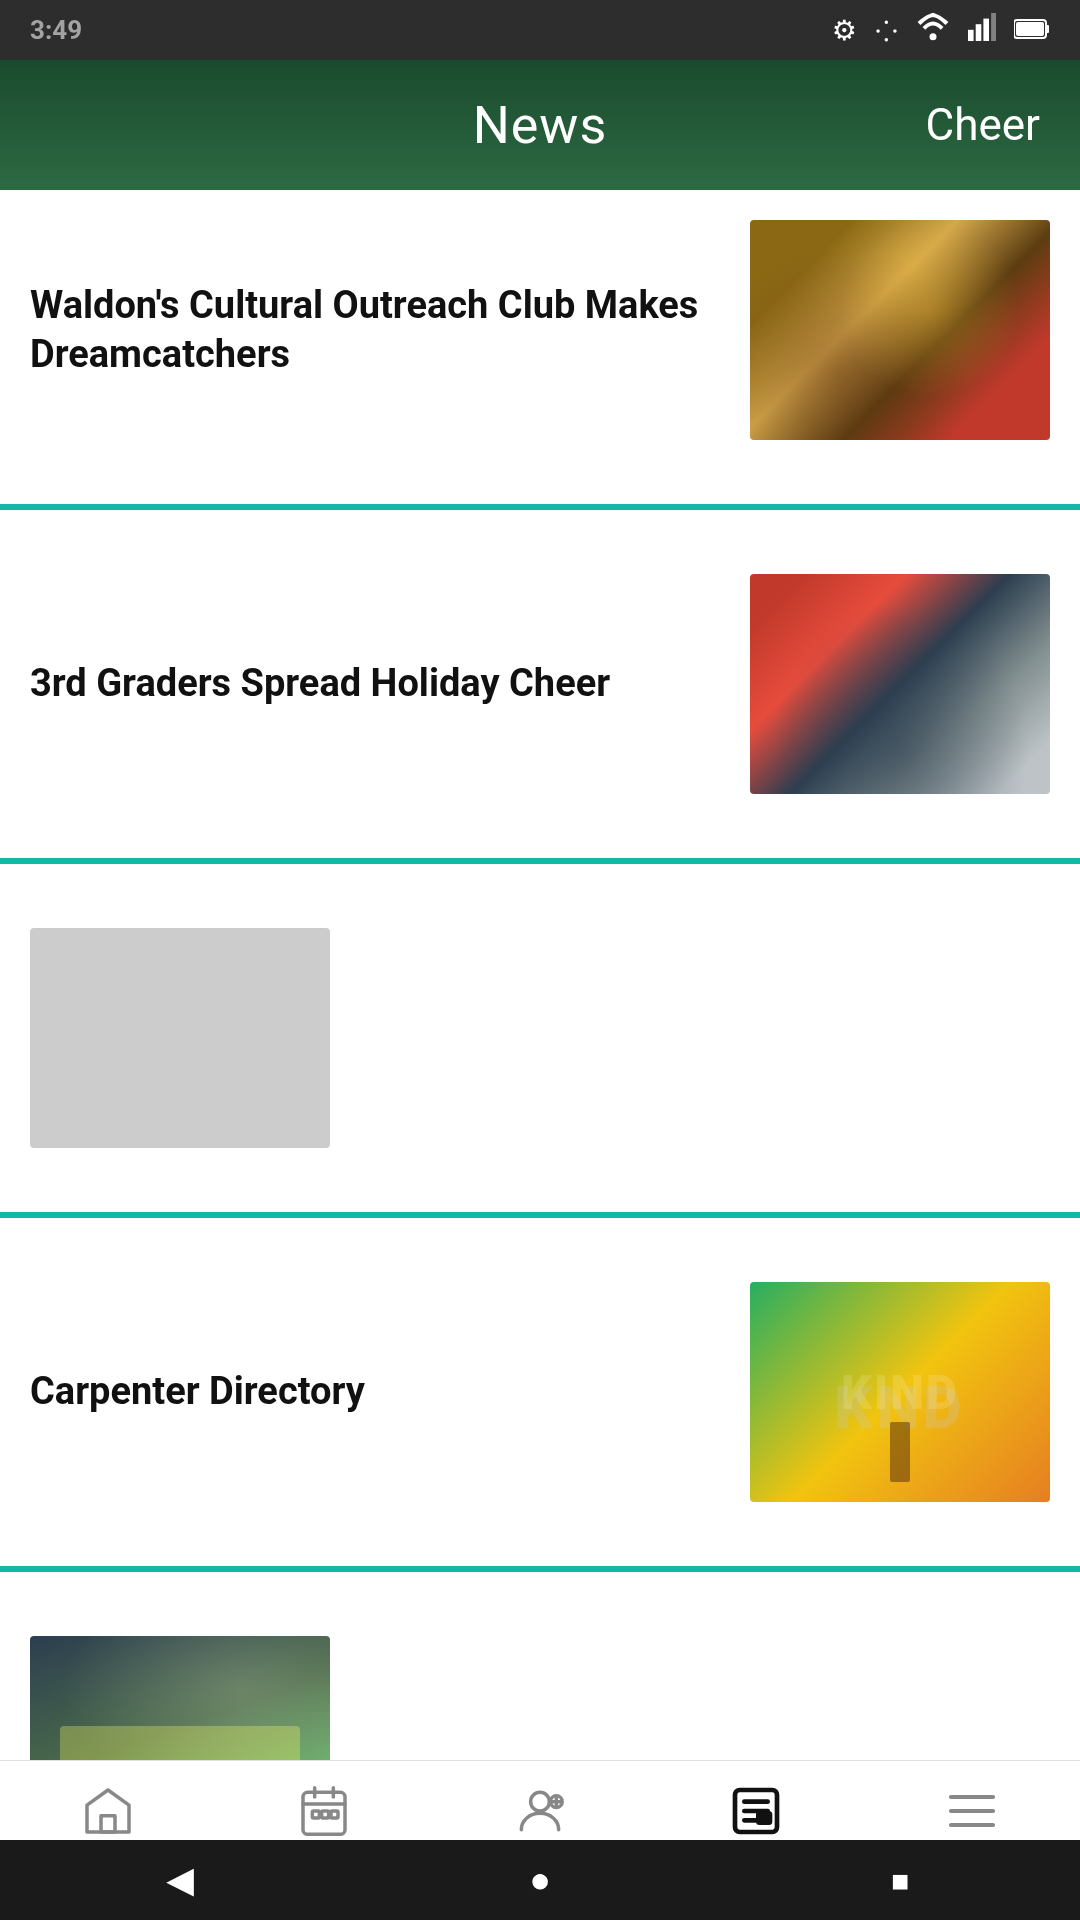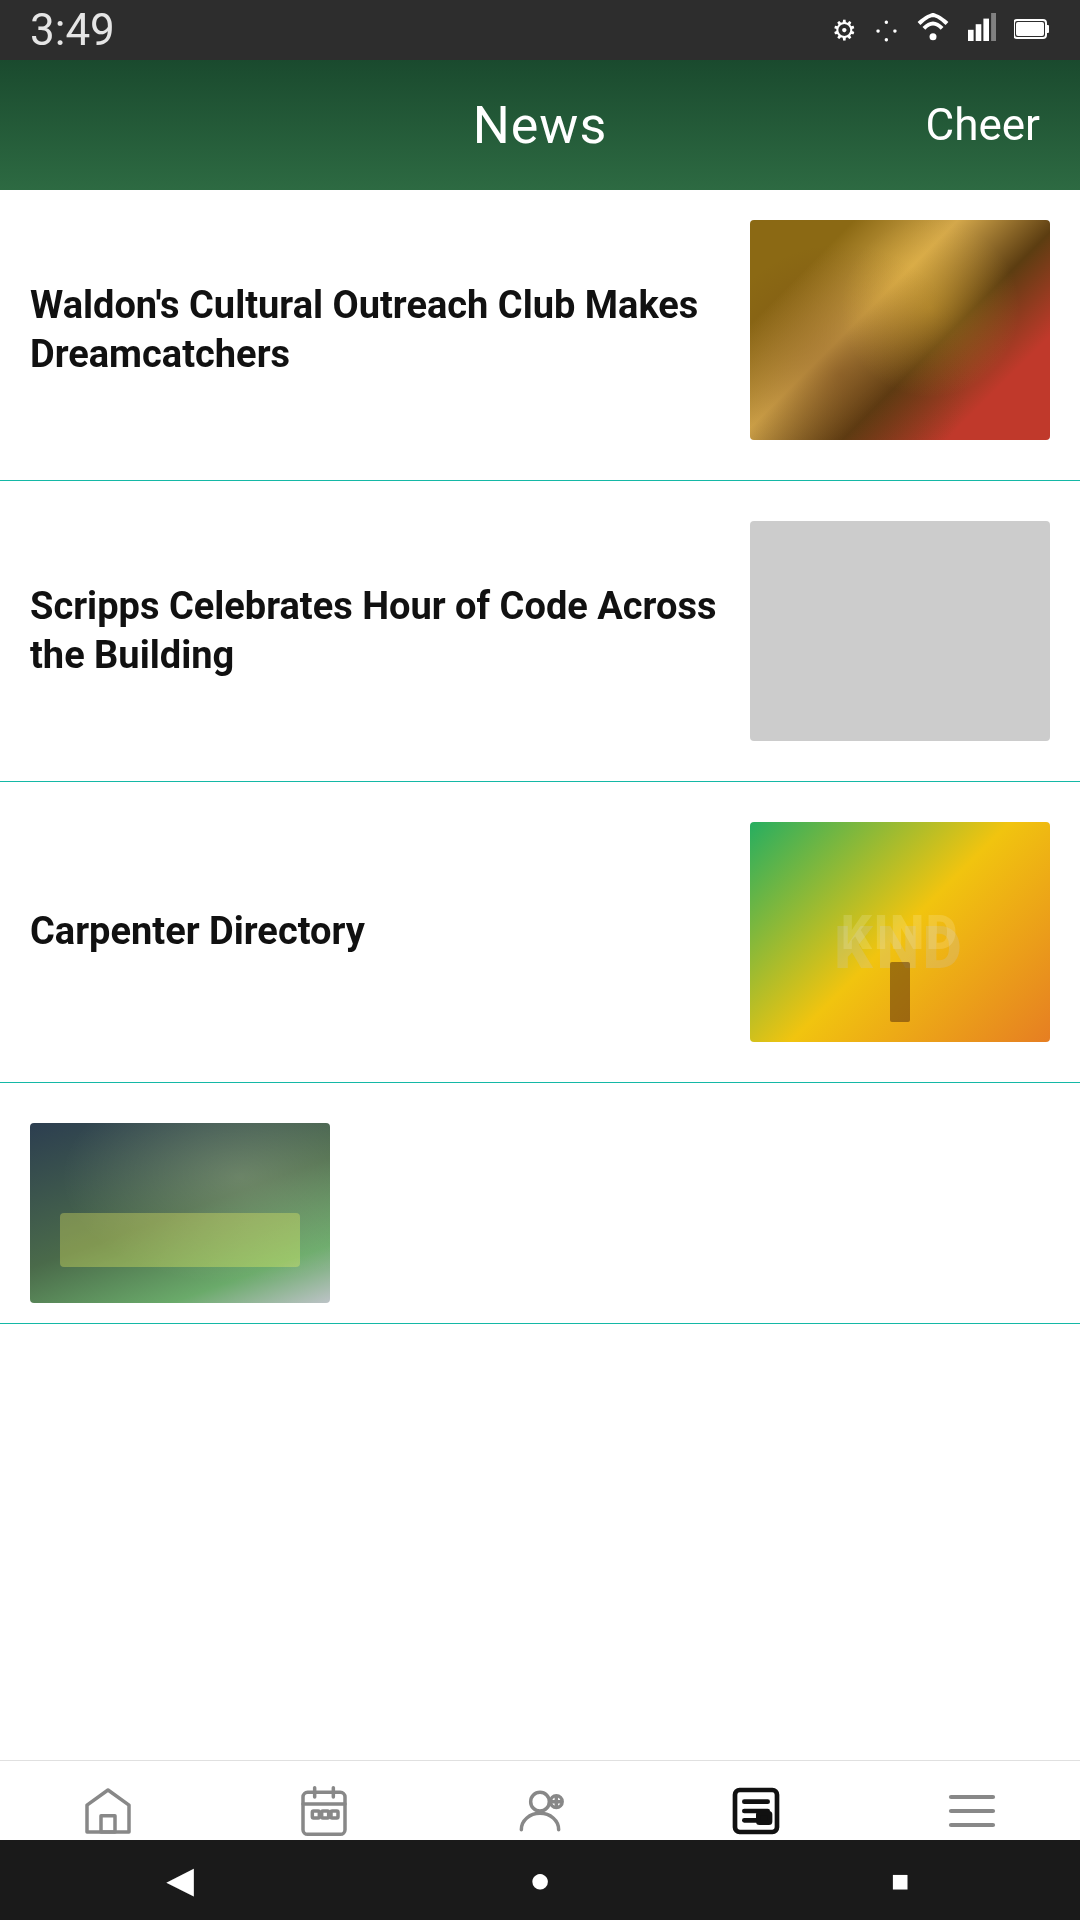--- a/index.html
+++ b/index.html
@@ -19,23 +19,23 @@
       height: 60px;
       background: #2d2d2d;
       display: flex;
       align-items: center;
       justify-content: space-between;
       padding: 0 30px;
       color: white;
     }
 
     .status-time {
-      font-size: 44px;
-      font-weight: 400;
-      color: #e5e5e5;
+      font-size: 26px;
+      font-weight: 700;
+      color: #a3a3a3;
     }
 
     .status-icons {
       display: flex;
       align-items: center;
       gap: 18px;
     }
 
     .status-icon {
       color: white;
@@ -71,22 +71,22 @@
     
     .news-list {
       width: 100%;
       padding: 0;
       background: white;
     }
 
     .news-item {
       display: flex;
       align-items: center;
-      padding: 40px 30px;
-      border-bottom: 1px solid #14b8a6;
+      padding: 64px 30px;
+      border-bottom: 6px solid #14b8a6;
       min-height: 200px;
     }
 
     .news-item:first-child {
       padding-top: 30px;
     }
 
     .news-text {
       flex: 1;
       padding-right: 30px;
@@ -293,25 +293,28 @@
 
 <div class="news-list">
 
   <div class="news-item">
     <div class="news-text">
       <span class="news-headline">Waldon's Cultural Outreach Club Makes Dreamcatchers</span>
     </div>
     <div class="news-thumbnail img-dreamcatchers"></div>
   </div>
 
-
   <div class="news-item">
     <div class="news-text">
-      <span class="news-headline">Scripps Celebrates Hour of Code Across the Building</span>
-    </div>
+      <span class="news-headline">3rd Graders Spread Holiday Cheer</span>
+    </div>
+    <div class="news-thumbnail img-holiday"></div>
+  </div>
+
+  <div class="news-item">
     <div class="news-thumbnail" style="display:grid;grid-template-columns:1fr 1fr;grid-template-rows:1fr 1fr;overflow:hidden;border-radius:4px;">
       <div class="img-hourcode-q1" style="background:linear-gradient(135deg,#8B4513,#D2691E);"></div>
       <div class="img-hourcode-q2" style="background:linear-gradient(135deg,#2c3e50,#4a6fa5);"></div>
       <div class="img-hourcode-q3" style="background:linear-gradient(135deg,#1a3a5c,#2980b9);"></div>
       <div class="img-hourcode-q4" style="background:linear-gradient(135deg,#1a1a2e,#34495e);"></div>
     </div>
   </div>
 
   <div class="news-item">
     <div class="news-text">

